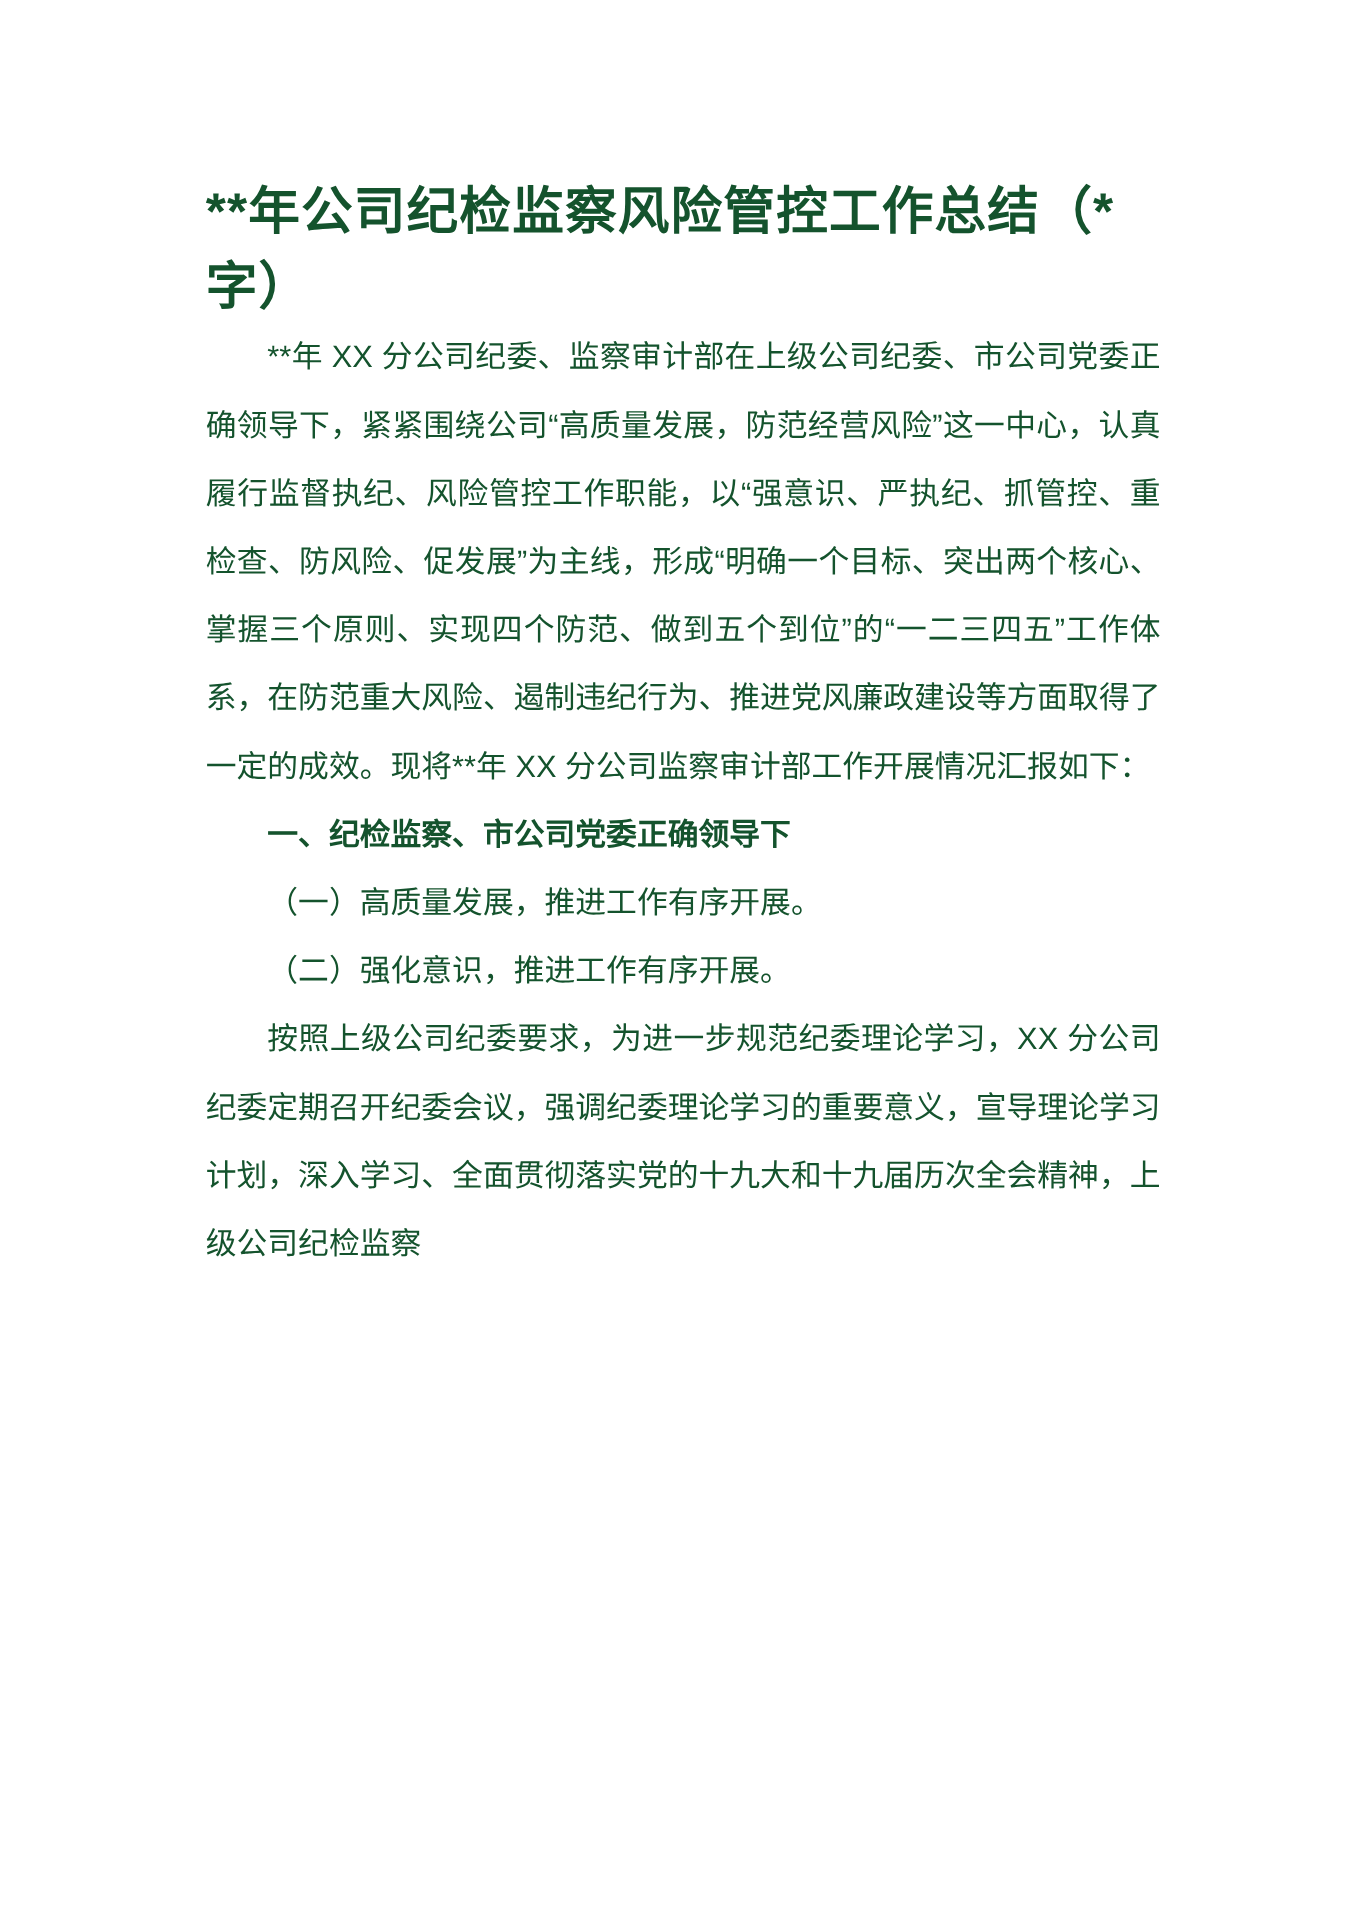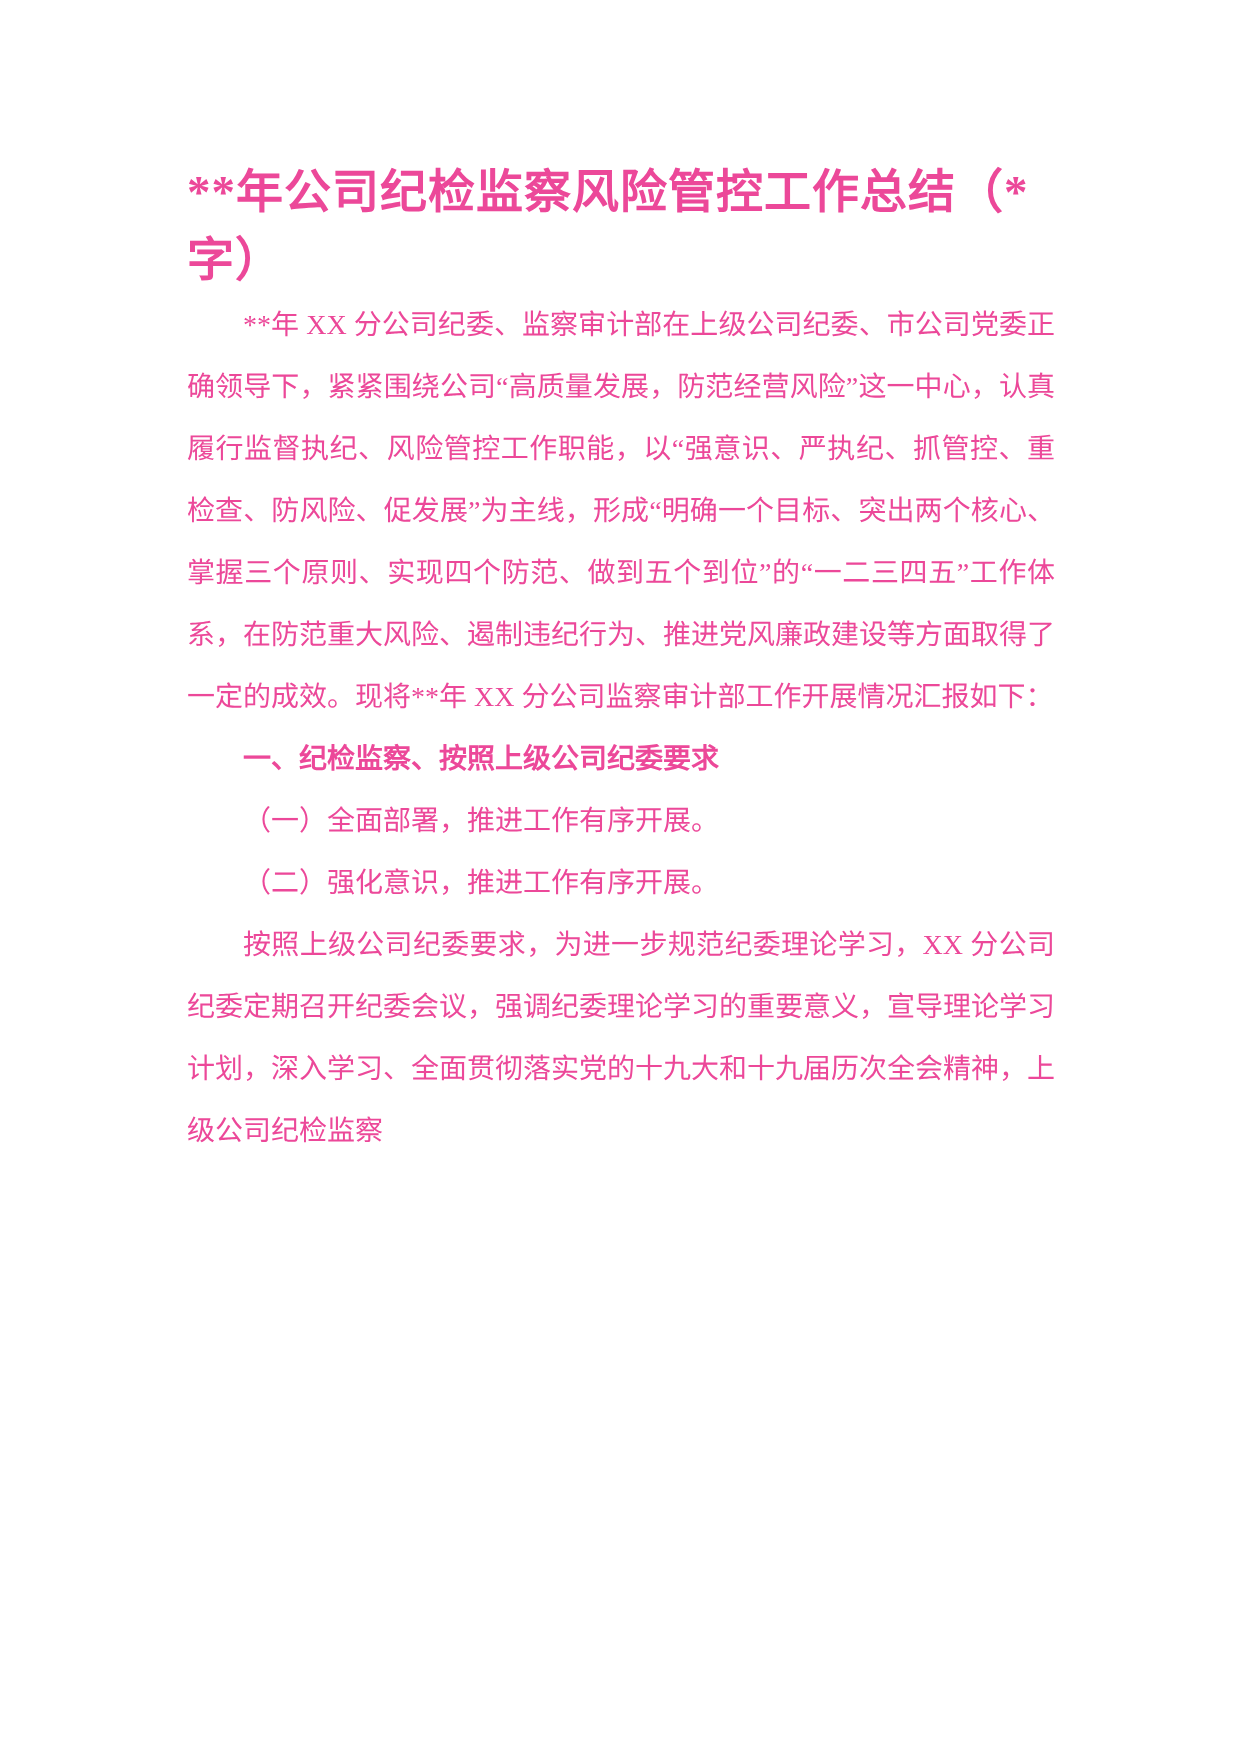--- a/index.html
+++ b/index.html
@@ -6,22 +6,22 @@
     margin: 0;
     padding: 0;
     background: #ffffff;
   }
   .page {
     position: relative;
     width: 1240px;
     height: 1754px;
     box-sizing: border-box;
     background: #ffffff;
-    color: #ec4899;
-    font-family: Liberation Serif, serif;
+    color: #14532d;
+    font-family: Liberation Sans, sans-serif;
     padding: 158px 185px 0 187px;
     overflow: hidden;
   }
   .doc-title {
     font-size: 47px;
     line-height: 68px;
     font-weight: 700;
     letter-spacing: 1px;
   }
   .doc-title .title-line {
@@ -50,23 +50,23 @@
 <div class="page">
 
   <div class="doc-title">
     <span class="title-line">**年公司纪检监察风险管控工作总结（*</span>
     <span class="title-line">字）</span>
   </div>
 
   <div class="doc-body">
     <p>**年 XX 分公司纪委、监察审计部在上级公司纪委、市公司党委正确领导下，紧紧围绕公司“高质量发展，防范经营风险”这一中心，认真履行监督执纪、风险管控工作职能，以“强意识、严执纪、抓管控、重检查、防风险、促发展”为主线，形成“明确一个目标、突出两个核心、掌握三个原则、实现四个防范、做到五个到位”的“一二三四五”工作体系，在防范重大风险、遏制违纪行为、推进党风廉政建设等方面取得了一定的成效。现将**年 XX 分公司监察审计部工作开展情况汇报如下：</p>
 
-    <p class="heading-bold">一、纪检监察、按照上级公司纪委要求</p>
+    <p class="heading-bold">一、纪检监察、市公司党委正确领导下</p>
 
-    <p class="subheading">（一）全面部署，推进工作有序开展。</p>
+    <p class="subheading">（一）高质量发展，推进工作有序开展。</p>
 
 
     <p class="subheading">（二）强化意识，推进工作有序开展。</p>
 
     <p>按照上级公司纪委要求，为进一步规范纪委理论学习，XX 分公司纪委定期召开纪委会议，强调纪委理论学习的重要意义，宣导理论学习计划，深入学习、全面贯彻落实党的十九大和十九届历次全会精神，上级公司纪检监察</p>
   </div>
 
 </div>
 
 </body></html>

